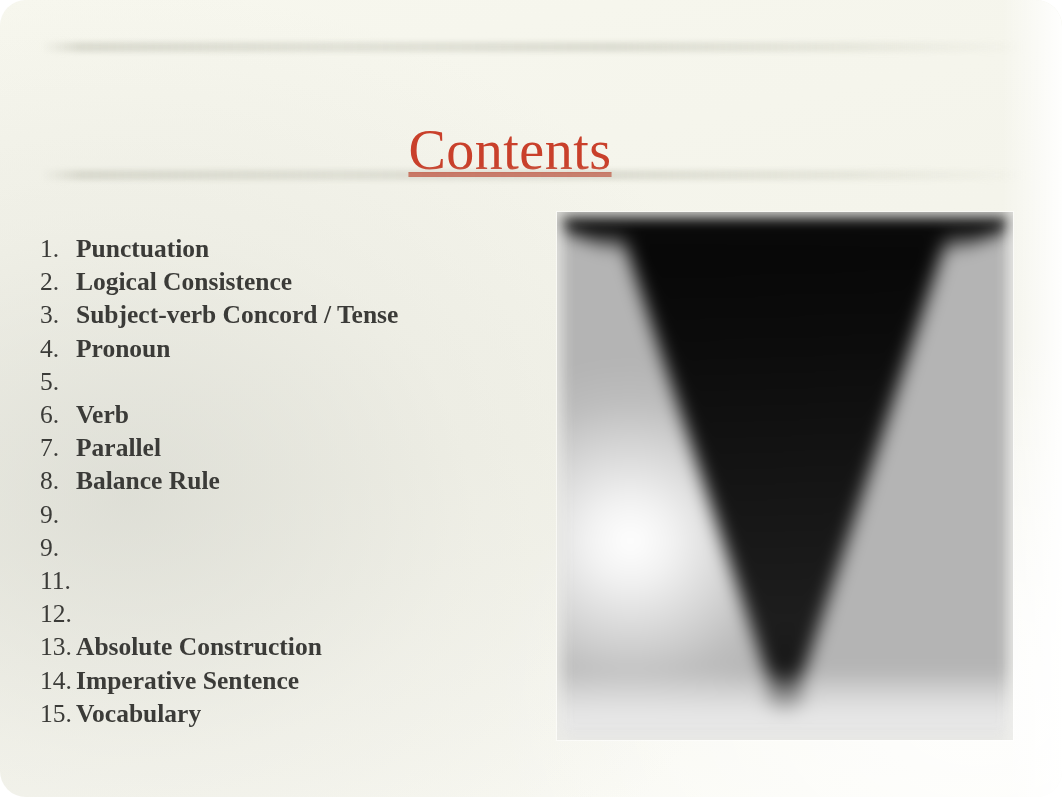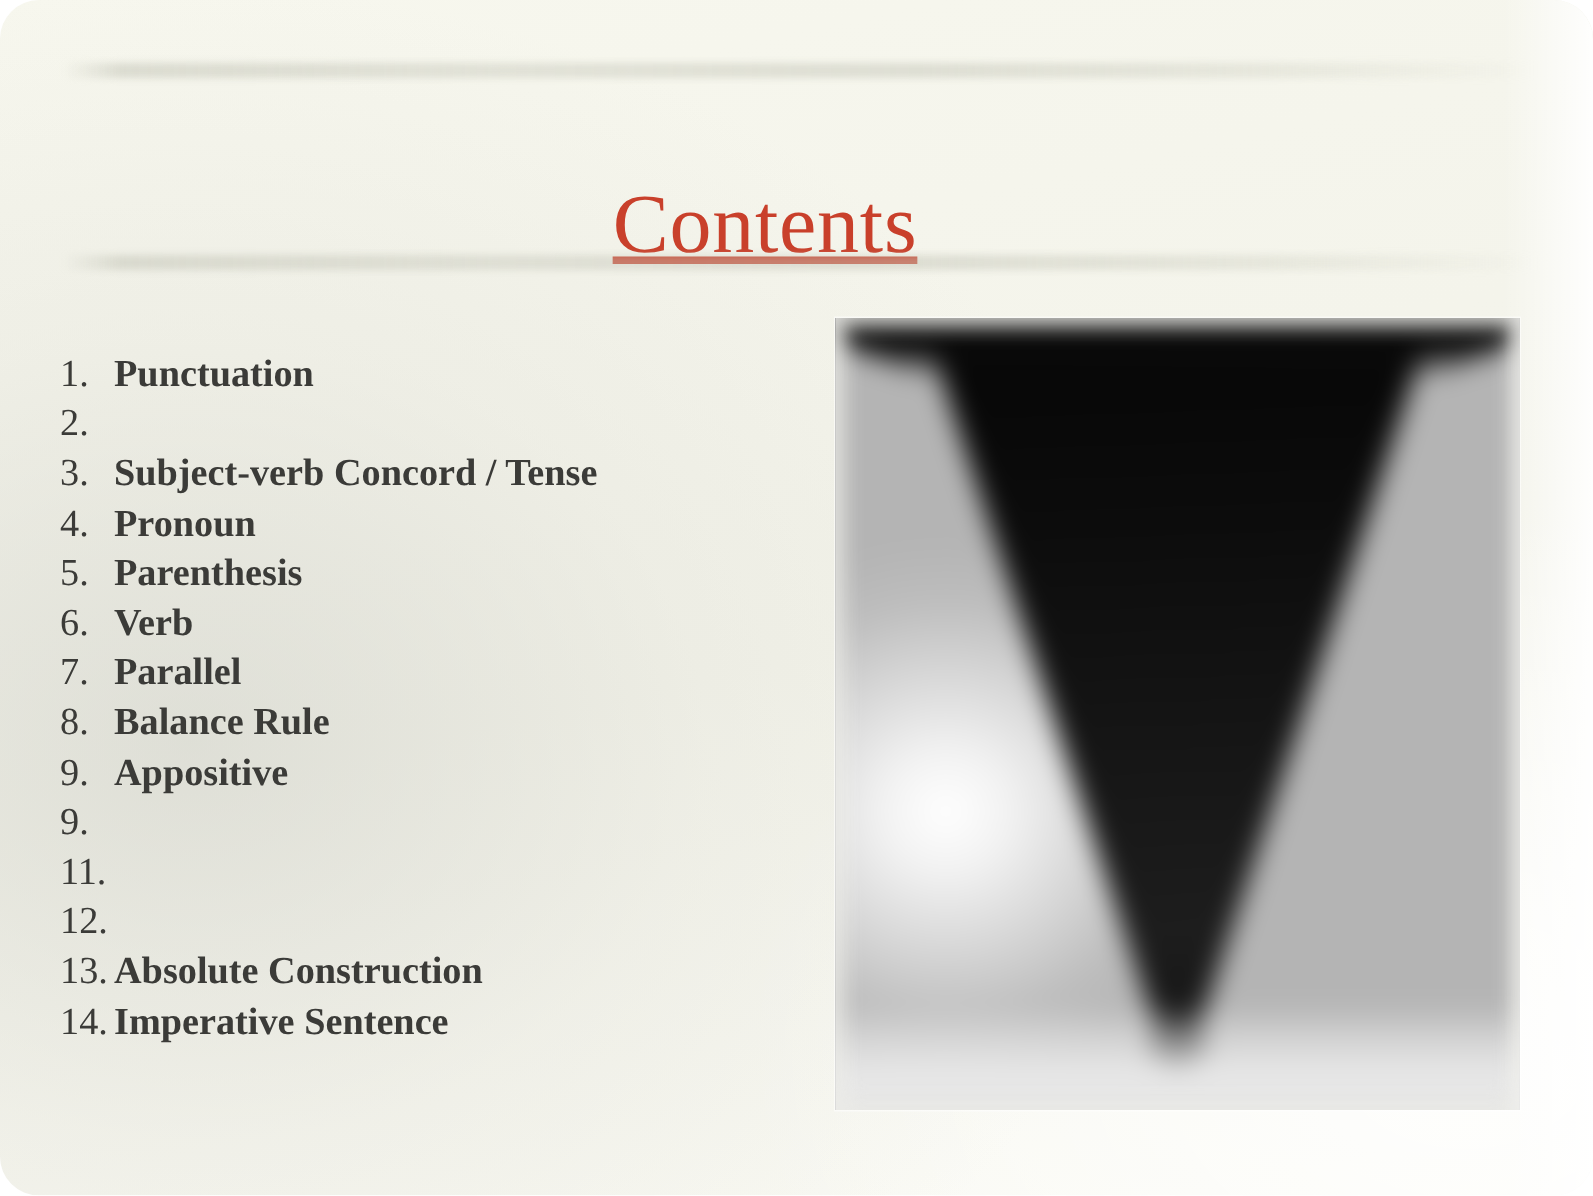--- a/index.html
+++ b/index.html
@@ -180,65 +180,68 @@
 
   <div class="rule bottom"></div>
 
   <ul id="contents-list">
       <li>
         <span class="li-num">1.</span>
         <span class="li-label">Punctuation</span>
       </li>
       <li>
         <span class="li-num">2.</span>
+        <span class="li-label">Logical Consistence</span>
       </li>
       <li>
         <span class="li-num">3.</span>
         <span class="li-label">Subject-verb Concord / Tense</span>
       </li>
       <li>
         <span class="li-num">4.</span>
         <span class="li-label">Pronoun</span>
       </li>
       <li>
         <span class="li-num">5.</span>
-        <span class="li-label">Parenthesis</span>
       </li>
       <li>
         <span class="li-num">6.</span>
         <span class="li-label">Verb</span>
       </li>
       <li>
         <span class="li-num">7.</span>
         <span class="li-label">Parallel</span>
       </li>
       <li>
         <span class="li-num">8.</span>
         <span class="li-label">Balance Rule</span>
       </li>
       <li>
         <span class="li-num">9.</span>
-        <span class="li-label">Appositive</span>
       </li>
       <li>
         <span class="li-num">9.</span>
       </li>
       <li>
         <span class="li-num">11.</span>
       </li>
       <li>
         <span class="li-num">12.</span>
       </li>
       <li>
         <span class="li-num">13.</span>
         <span class="li-label">Absolute Construction</span>
       </li>
       <li>
         <span class="li-num">14.</span>
         <span class="li-label">Imperative Sentence</span>
+      </li>
+      <li>
+        <span class="li-num">15.</span>
+        <span class="li-label">Vocabulary</span>
       </li>
     </ul>
 
   <div id="photo">
     <div class="blurwrap">
       <div class="ph-layer ph-bg"></div>
       <div class="ph-cone"></div>
       <div class="ph-top"></div>
       <div class="ph-tip"></div>
       <div class="ph-layer ph-floor"></div>

